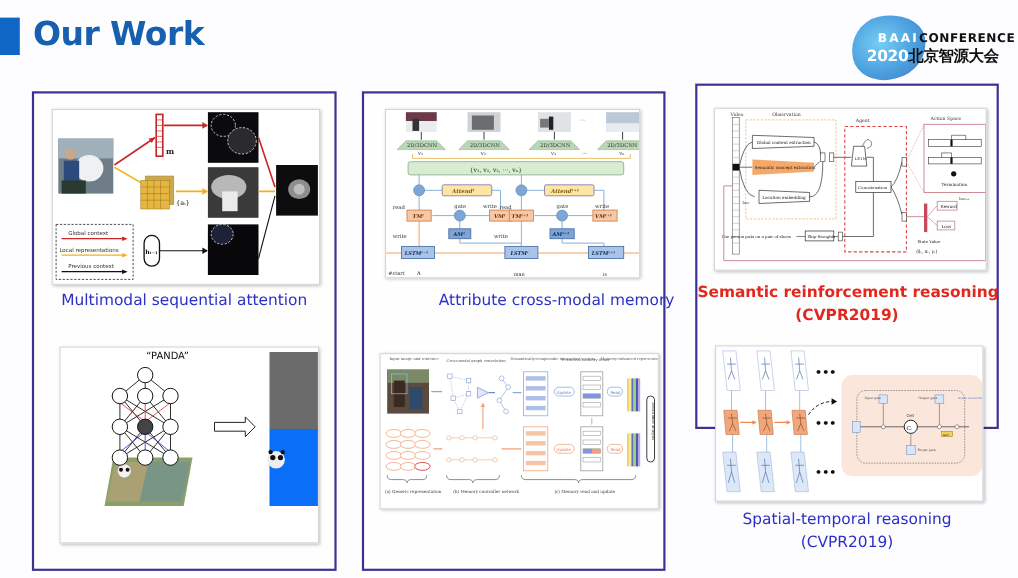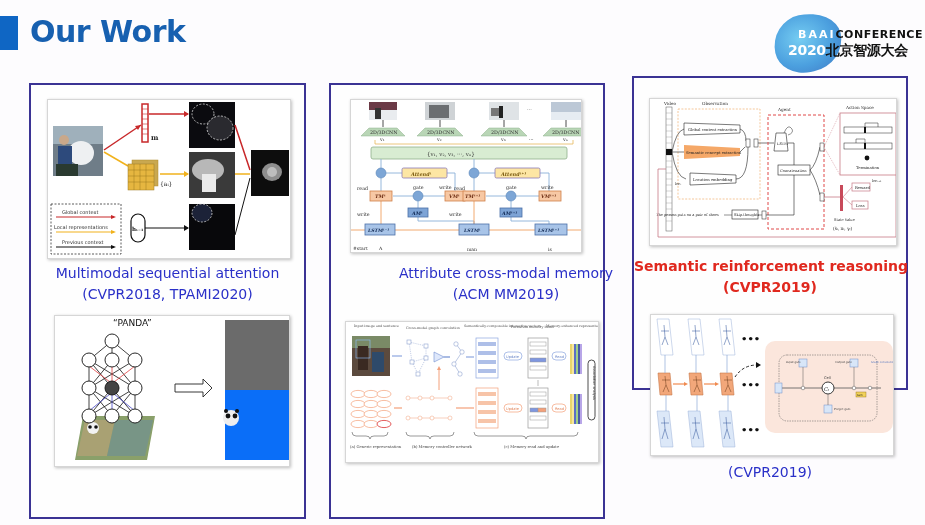--- a/index.html
+++ b/index.html
@@ -122,24 +122,23 @@
         <line x1="8" y1="132" x2="66" y2="132" stroke="#f1b21c" stroke-width="1.2"></line>
         <polygon points="68,132 63,130 63,134" fill="#f1b21c"></polygon>
         <text x="14" y="144" font-size="5" fill="#333" class="sans">Previous context</text>
         <line x1="8" y1="147" x2="66" y2="147" stroke="#111" stroke-width="1.2"></line>
         <polygon points="68,147 63,145 63,149" fill="#111"></polygon>
       </g>
     </svg>
   </div>
   <div class="caption" style="top:178px;">
     <div>Multimodal sequential attention</div>
-    <div>(CVPR2018, TPAMI2020)</div>
-  </div>
-
-  <div class="fig" style="left:23px; top:230px; width:236px; height:152px;">
+  </div>
+
+  <div class="fig" style="left:23px; top:230px; width:236px; height:179px;padding-left:20px;">
     <svg width="236" height="148" viewBox="0 0 236 148">
       <text x="58" y="10" font-size="9" fill="#111" class="sans">“PANDA”</text>
 
       <polygon points="20,144 28,100 100,100 92,144" fill="#8aa06a"></polygon>
       <polygon points="22,140 30,104 60,104 52,140" fill="#b6a177" opacity="0.7"></polygon>
       <polygon points="52,140 60,104 98,104 90,140" fill="#6d8d9a" opacity="0.6"></polygon>
       <circle cx="38" cy="112" r="6" fill="#f2f2f2"></circle>
         <circle cx="35" cy="111" r="1.8" fill="#111"></circle>
         <circle cx="41" cy="111" r="1.8" fill="#111"></circle>
       <g stroke="#111" stroke-width="0.8" fill="none">
@@ -320,21 +319,20 @@
       <g font-size="4.6" fill="#333">
         <text x="2" y="150">#start</text>
         <text x="28" y="150">A</text>
         <text x="116" y="151">man</text>
         <text x="197" y="151">is</text>
       </g>
     </svg>
   </div>
   <div class="caption" style="top:178px;">
     <div>Attribute cross-modal memory</div>
-    <div>(ACM MM2019)</div>
   </div>
 
   <div class="fig" style="left:14px; top:236px; width:254px; height:142px;">
     <svg width="254" height="142" viewBox="0 0 254 142">
       <g font-size="3.4" fill="#555" class="sans">
         <text x="8" y="5">Input image and sentence</text>
         <text x="60" y="7">Cross-modal graph convolution</text>
         <text x="118" y="5">Semantically-composable interactive vectors</text>
         <text x="165" y="6">Persistent memory items</text>
         <text x="200" y="5">Memory-enhanced representations</text>
@@ -670,15 +668,16 @@
       <text x="206" y="81" font-size="2.6" fill="#222" class="sans">tanh</text>
       <g font-size="2.8" fill="#444" class="sans">
         <text x="135" y="48">Input gate</text>
         <text x="184" y="48">Output gate</text>
         <text x="183" y="95">Forget gate</text>
       </g>
       <text x="220" y="48" font-size="2.6" fill="#5a7ac0" class="sans">Graph convolution</text>
     </svg>
   </div>
   <div class="caption" style="top:384px;">
+    <div>Spatial-temporal reasoning</div>
     <div>(CVPR2019)</div>
   </div>
 </div>
 
 </body></html>

